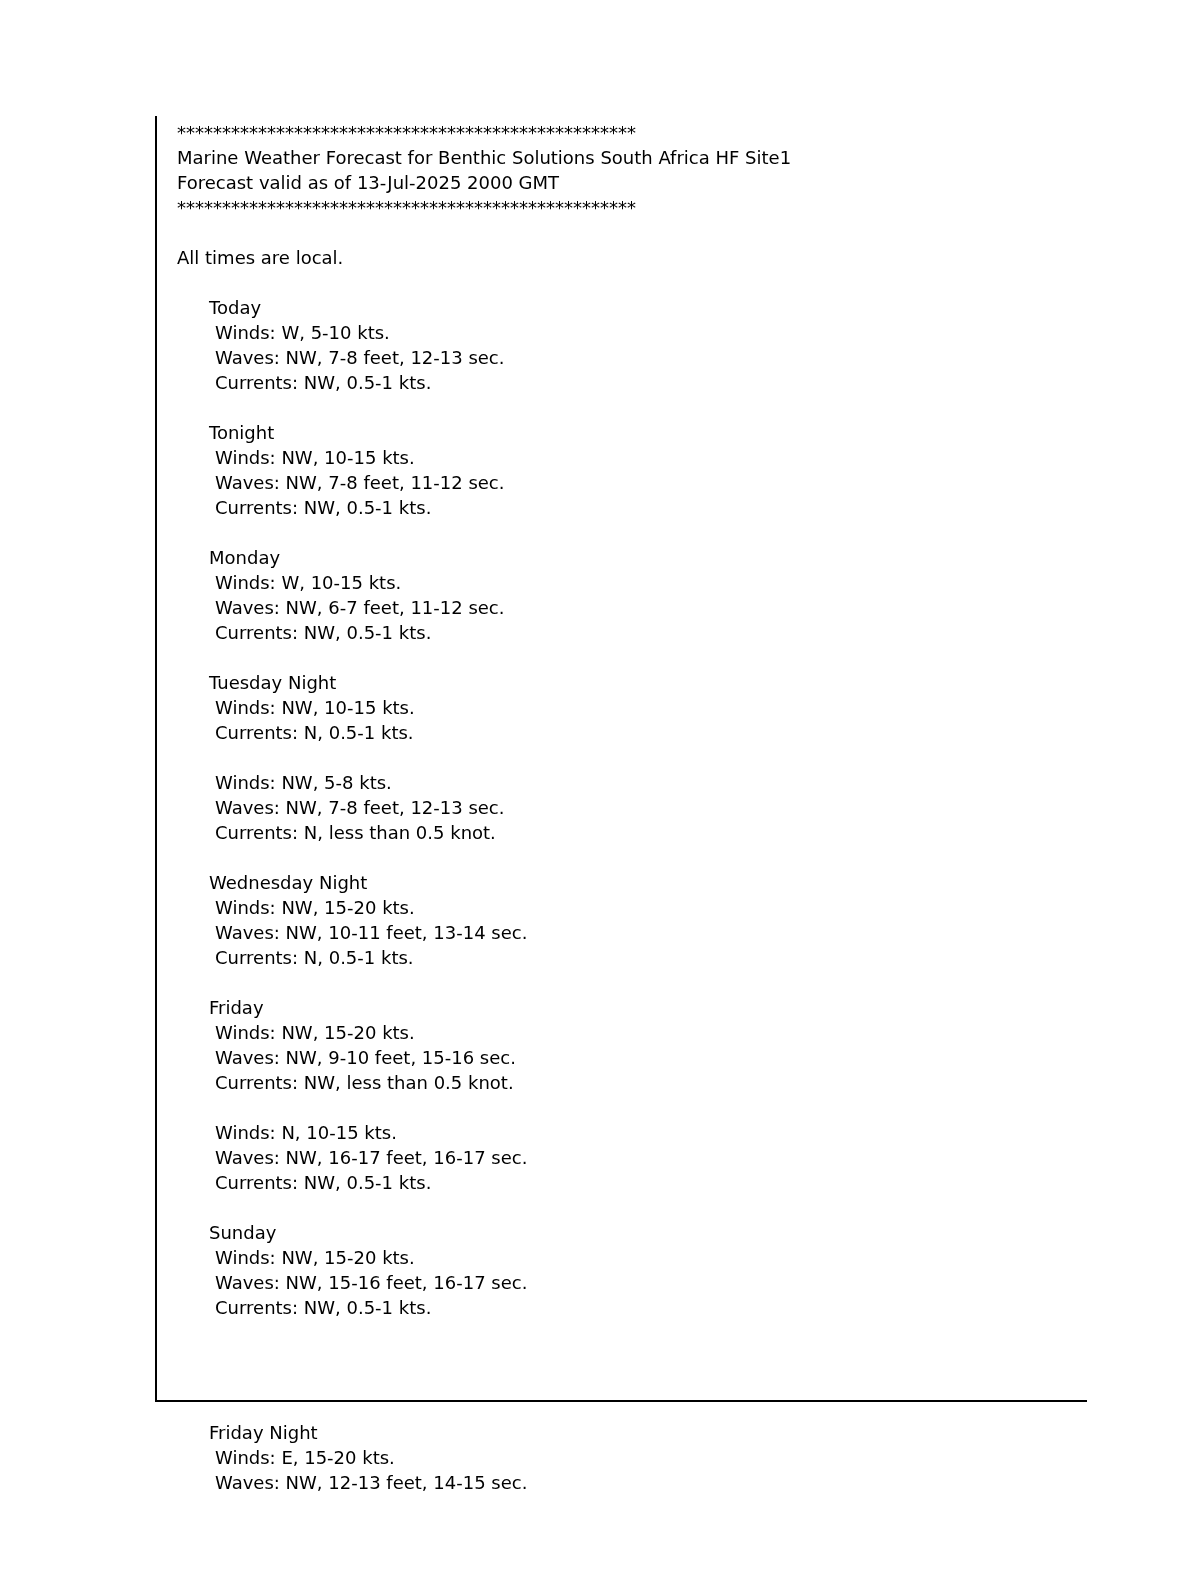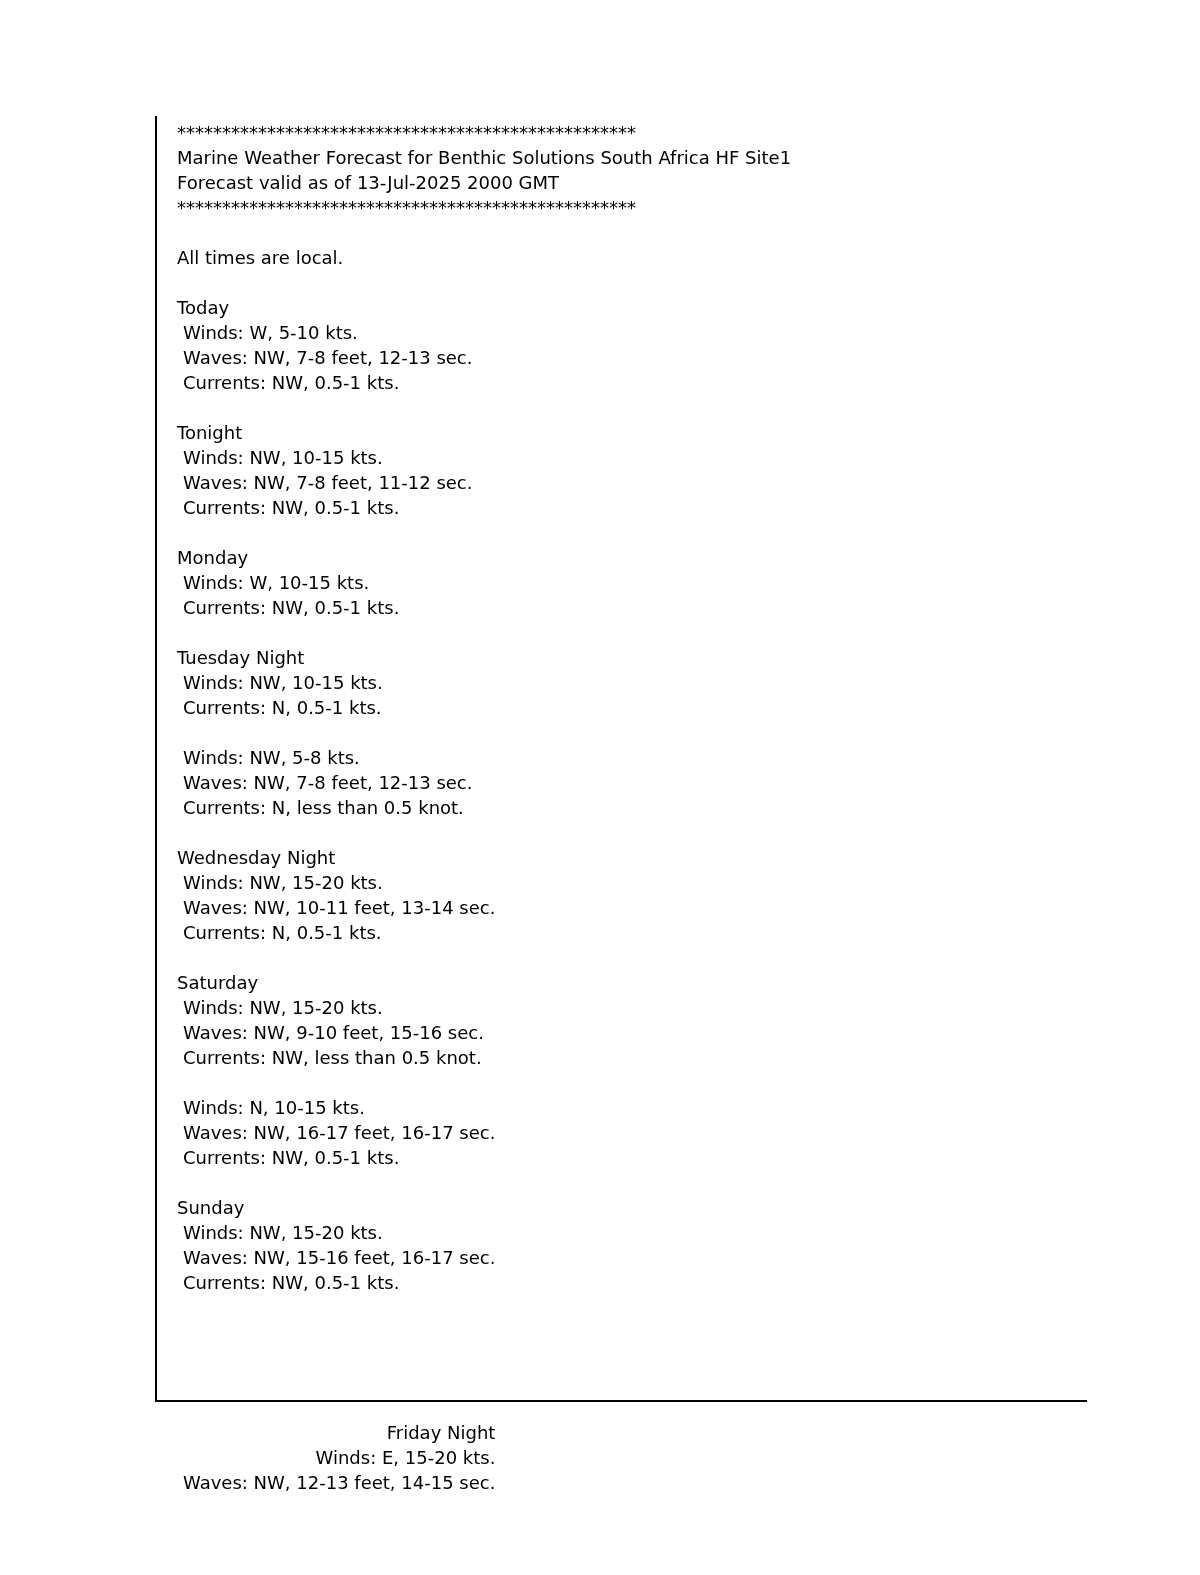--- a/index.html
+++ b/index.html
@@ -35,25 +35,24 @@
   .content {
     position: absolute;
     left: 177px;
     top: 120px;
     font-size: 18px;
     line-height: 25px;
     white-space: nowrap;
   }
   .content.page2 {
     top: 1420px;
-    text-align: right;
   }
   .line { height: 25px; }
   .blank-line { height: 25px; }
-  .period { margin-bottom: 25px; }
+  .period { margin-bottom: 25px; margin-left: 32px; }
   .detail { padding-left: 6px; }
 </style>
 </head>
 <body style="--bg: #ffffff; --fg: #000000; --border: #000000;">
 
 <div class="frame-left"></div>
 <div class="frame-bottom"></div>
 
 <div class="content page1">
   <div class="line separator">***************************************************</div>
@@ -74,20 +73,21 @@
   <div class="period">
     <div class="line period-name">Tonight</div>
     <div class="line detail">Winds: NW, 10-15 kts.</div>
     <div class="line detail">Waves: NW, 7-8 feet, 11-12 sec.</div>
     <div class="line detail">Currents: NW, 0.5-1 kts.</div>
   </div>
 
   <div class="period">
     <div class="line period-name">Monday</div>
     <div class="line detail">Winds: W, 10-15 kts.</div>
+    <div class="line detail">Waves: NW, 6-7 feet, 11-12 sec.</div>
     <div class="line detail">Currents: NW, 0.5-1 kts.</div>
   </div>
 
   <div class="period">
     <div class="line period-name">Tuesday Night</div>
     <div class="line detail">Winds: NW, 10-15 kts.</div>
     <div class="line detail">Currents: N, 0.5-1 kts.</div>
   </div>
 
   <div class="period">
@@ -97,21 +97,21 @@
   </div>
 
   <div class="period">
     <div class="line period-name">Wednesday Night</div>
     <div class="line detail">Winds: NW, 15-20 kts.</div>
     <div class="line detail">Waves: NW, 10-11 feet, 13-14 sec.</div>
     <div class="line detail">Currents: N, 0.5-1 kts.</div>
   </div>
 
   <div class="period">
-    <div class="line period-name">Saturday</div>
+    <div class="line period-name">Friday</div>
     <div class="line detail">Winds: NW, 15-20 kts.</div>
     <div class="line detail">Waves: NW, 9-10 feet, 15-16 sec.</div>
     <div class="line detail">Currents: NW, less than 0.5 knot.</div>
   </div>
 
   <div class="period">
     <div class="line detail">Winds: N, 10-15 kts.</div>
     <div class="line detail">Waves: NW, 16-17 feet, 16-17 sec.</div>
     <div class="line detail">Currents: NW, 0.5-1 kts.</div>
   </div>

